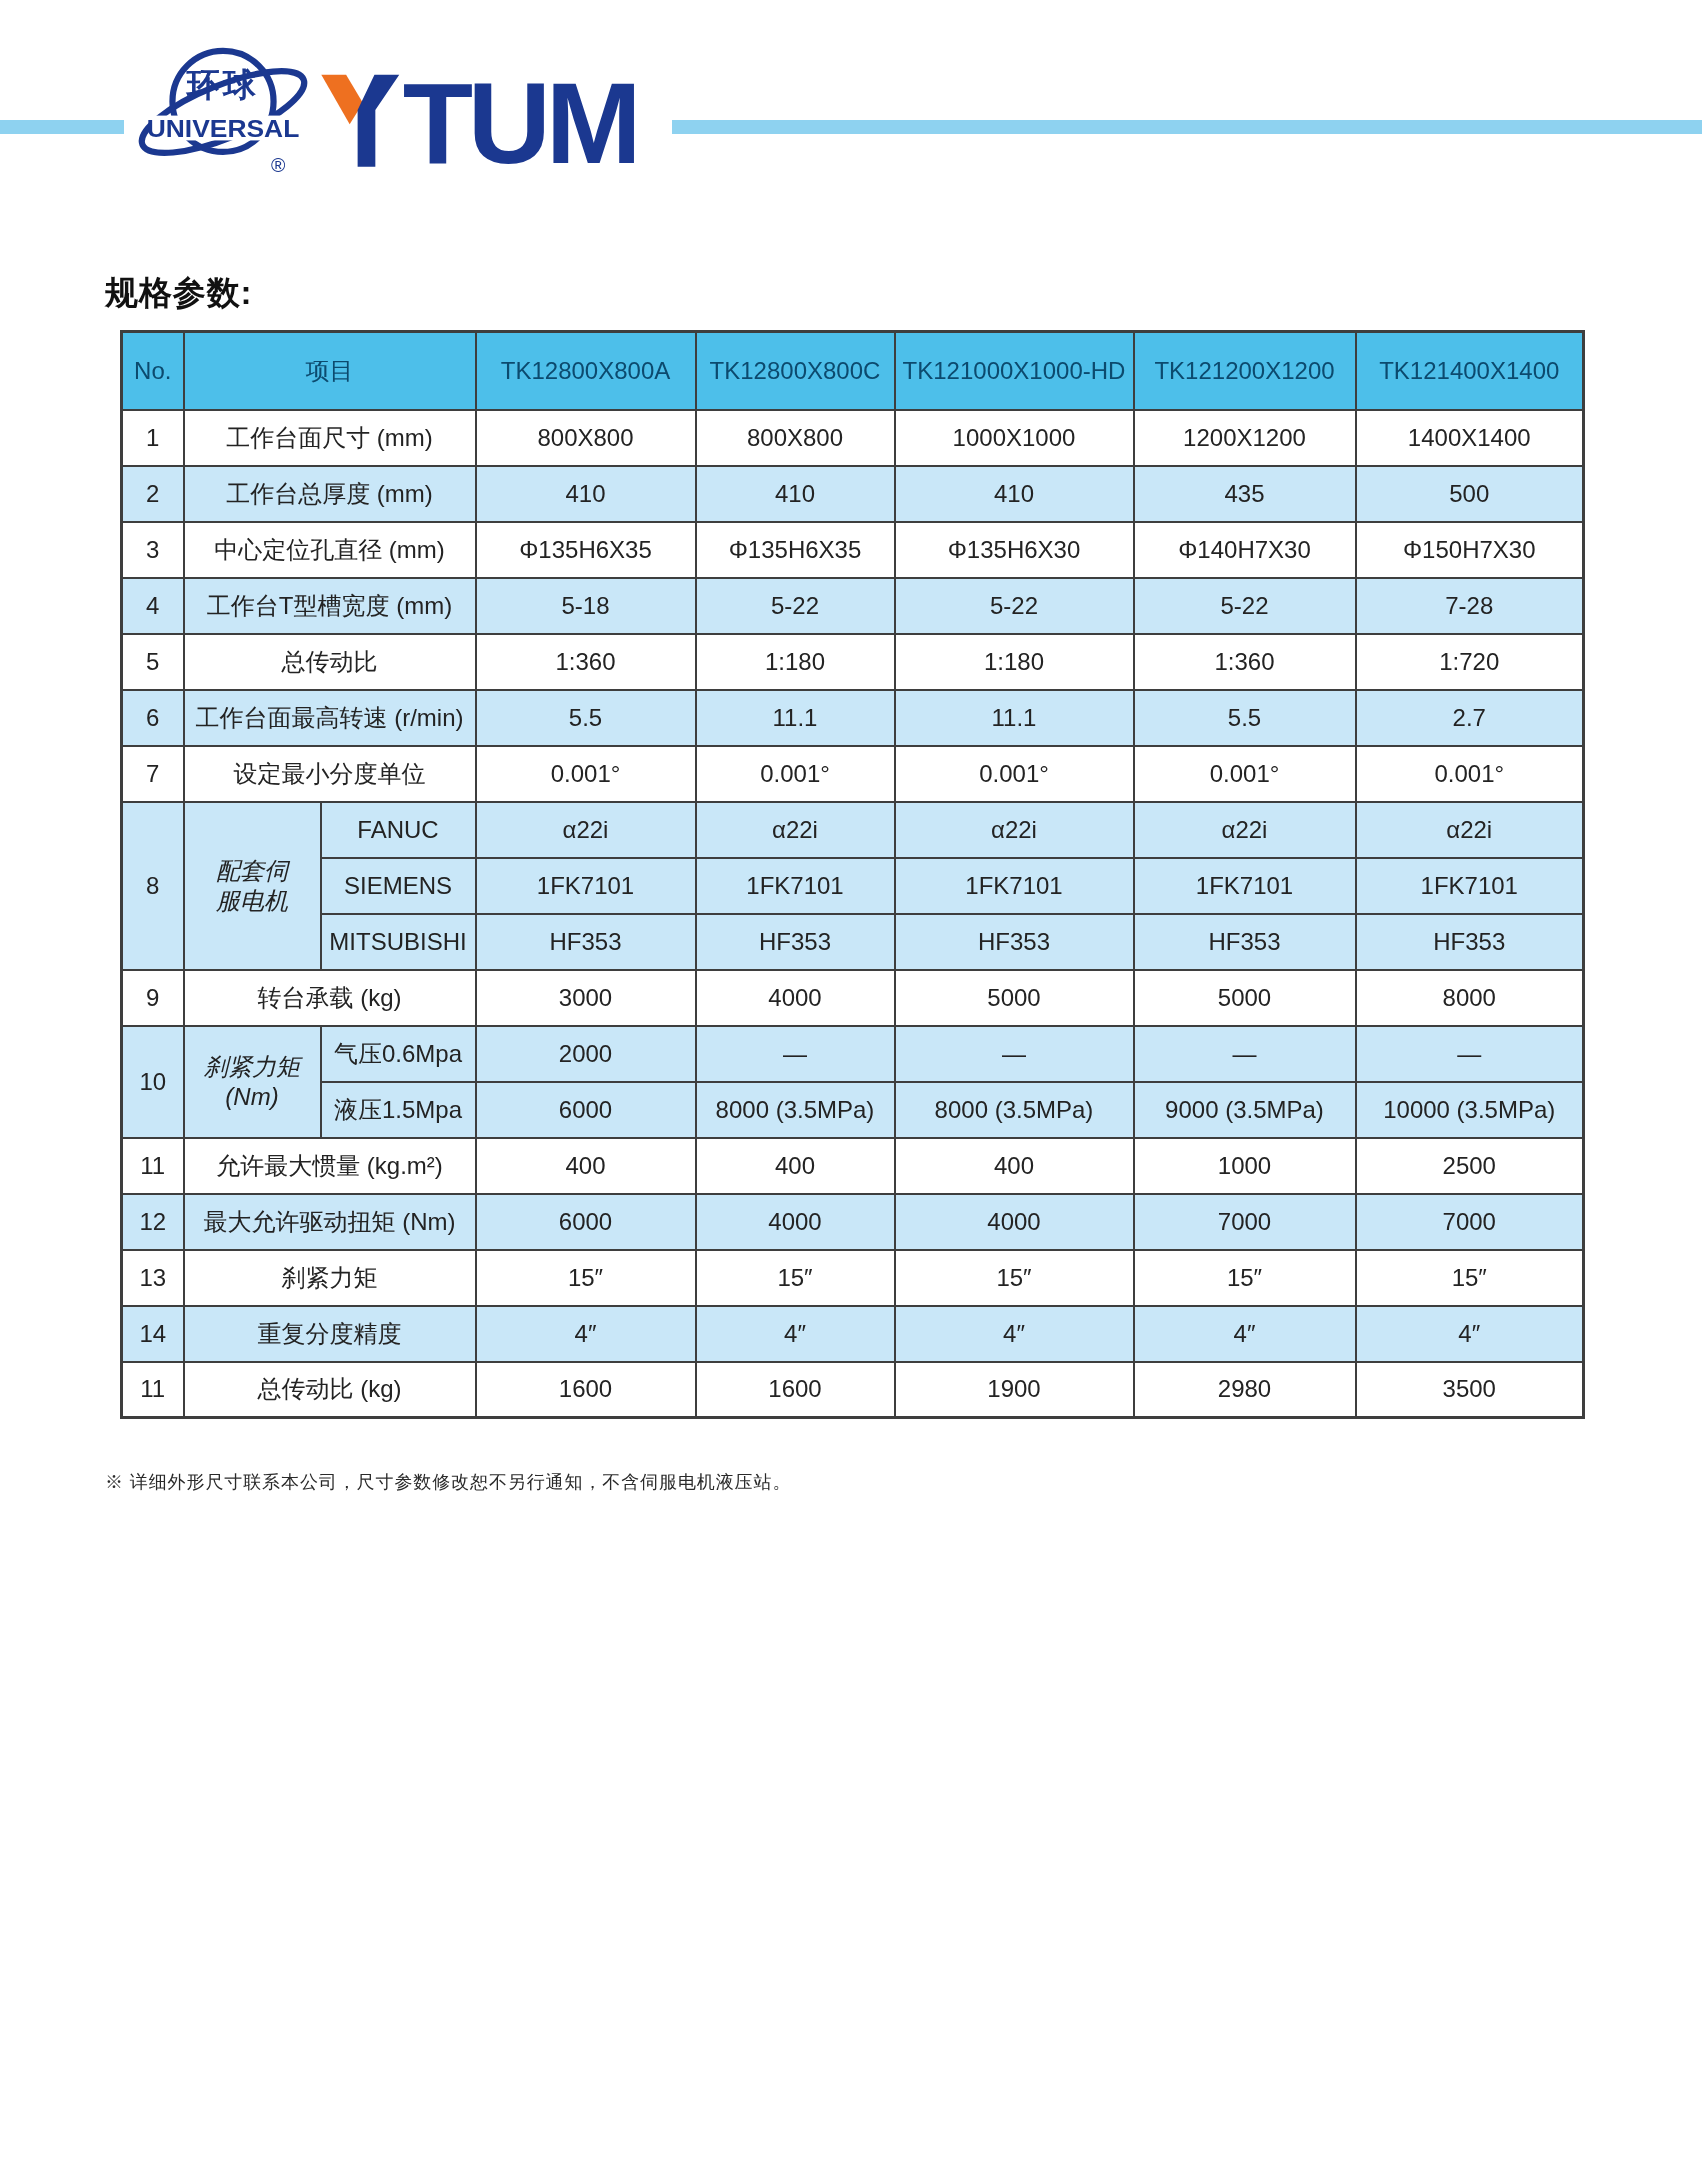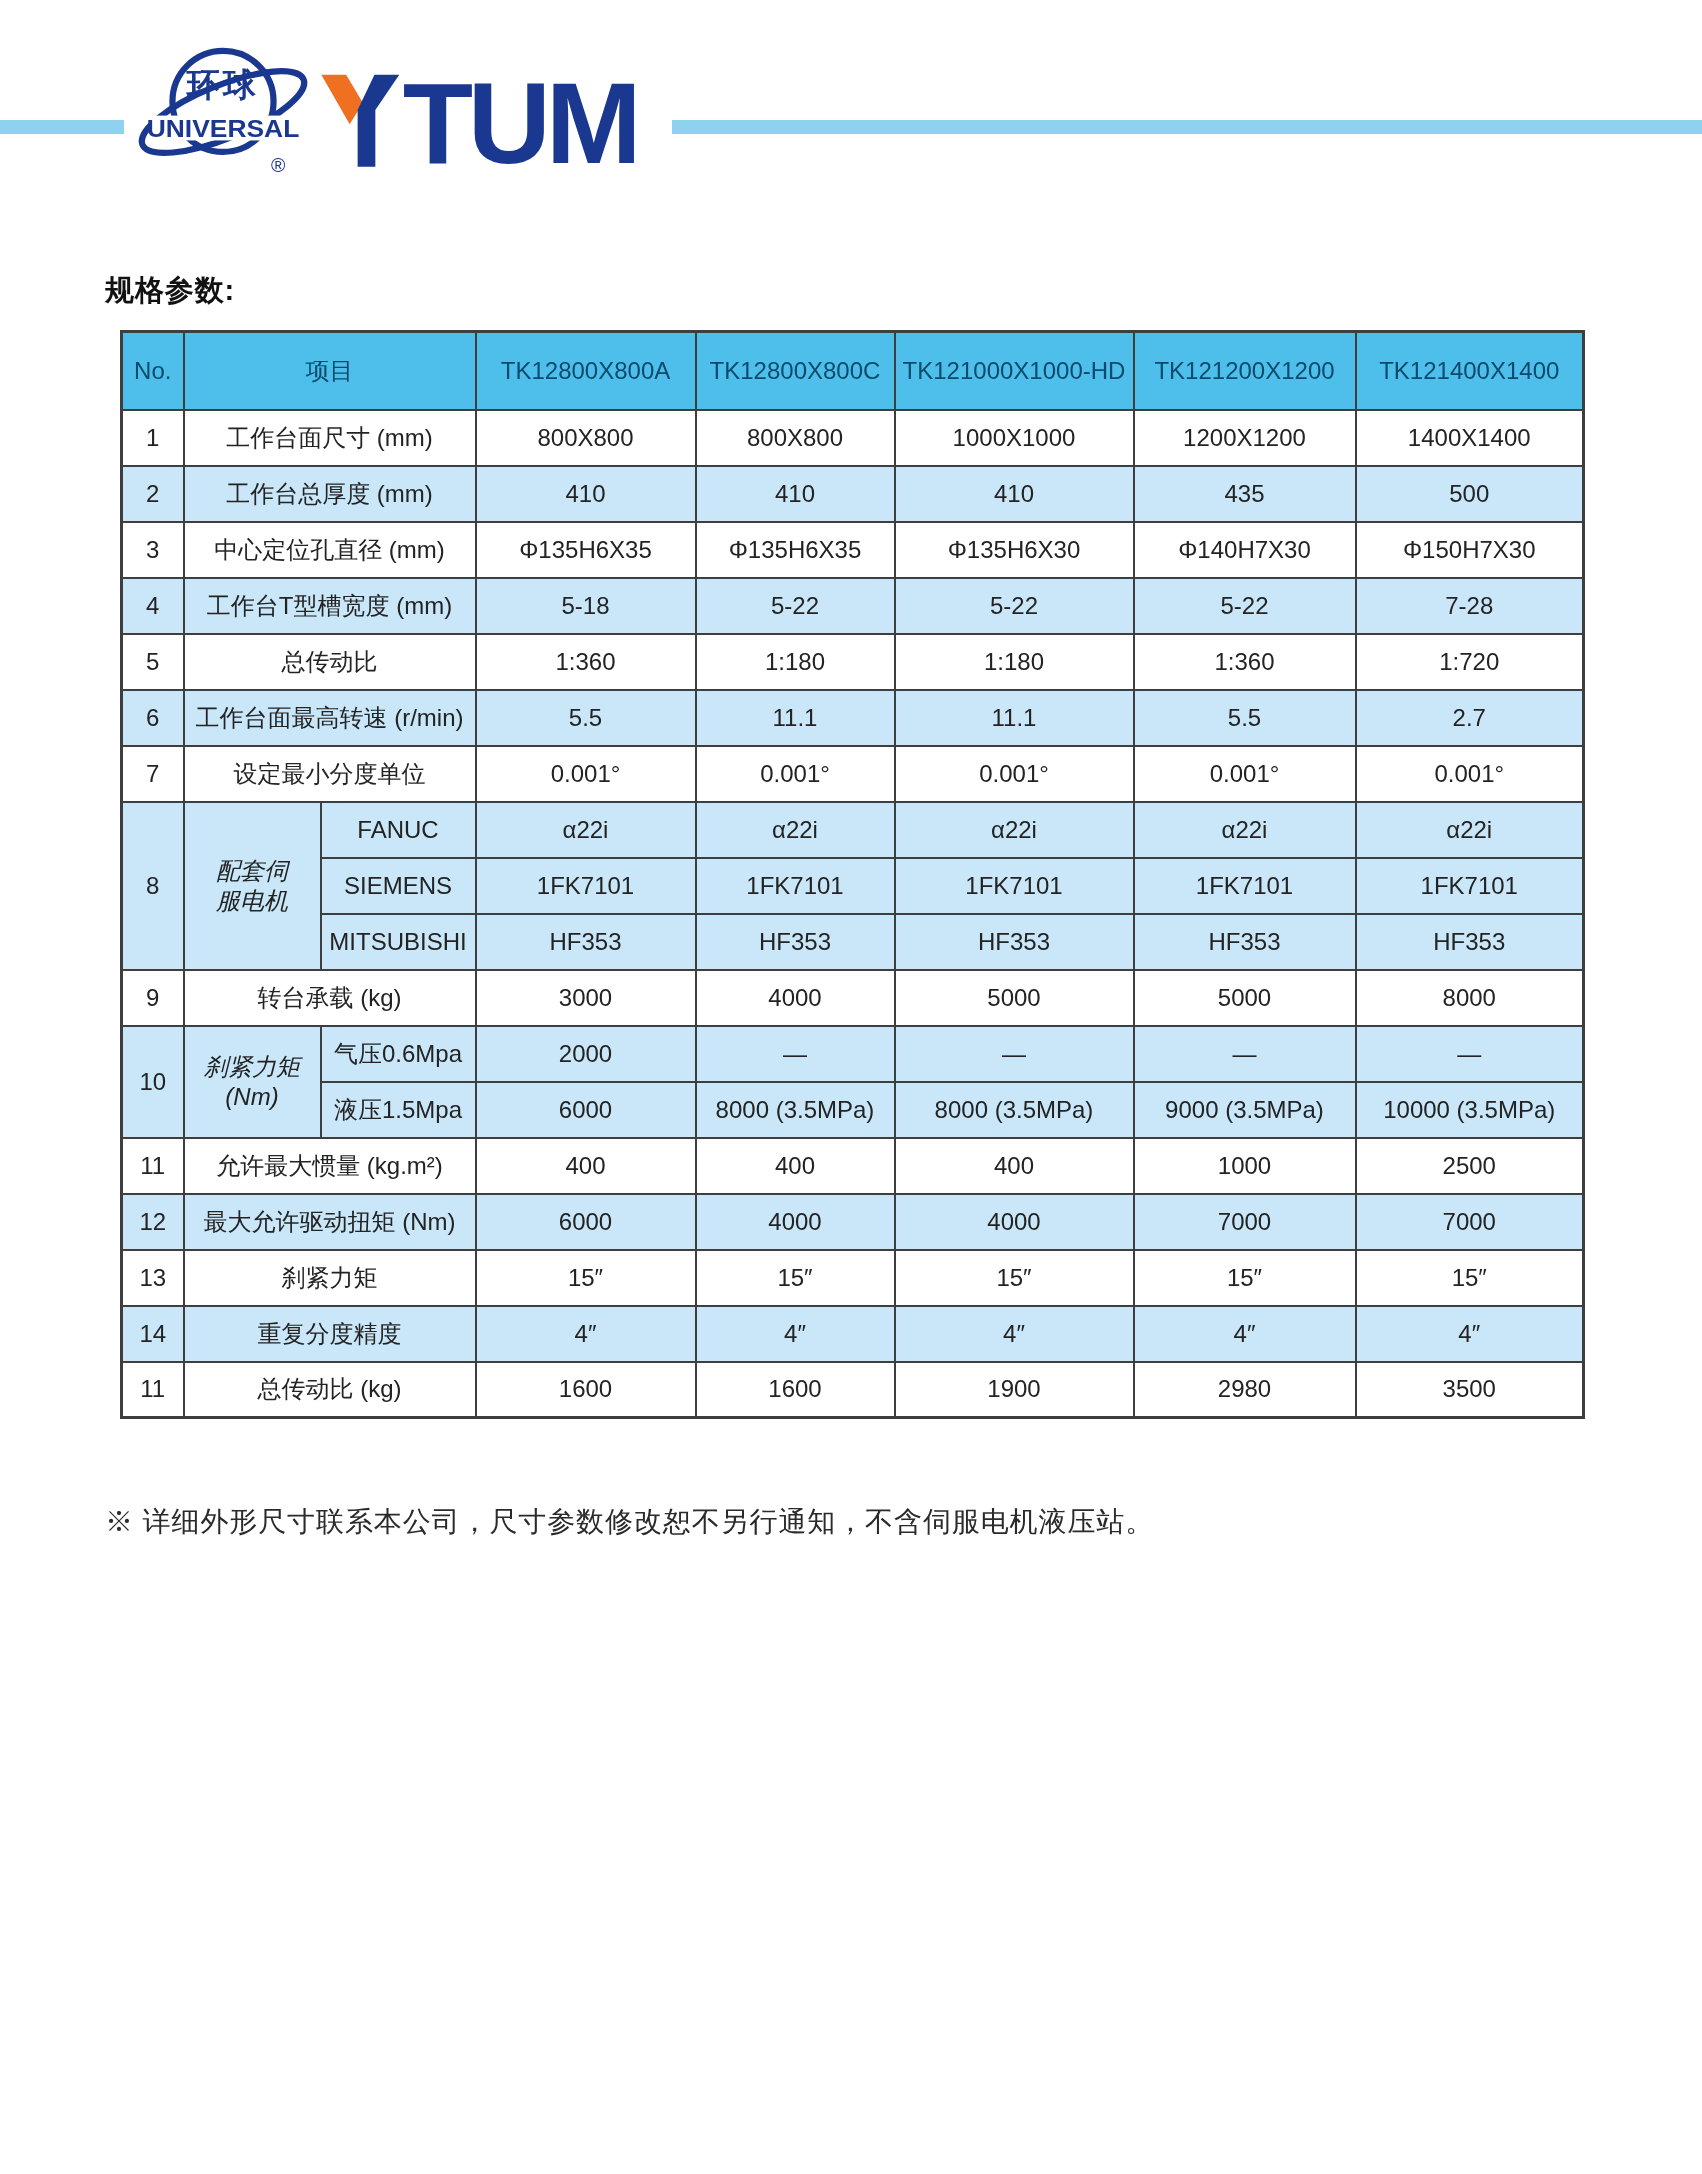--- a/index.html
+++ b/index.html
@@ -12,21 +12,21 @@
   }
   
   .decor-bar{position:absolute;height:14px;background:#8ed2f0;}
   .bar-left{left:0;top:120px;width:124px;}
   .bar-right{left:672px;top:120px;width:1030px;}
   .logo-globe{position:absolute;left:129px;top:34px;}
   .wordmark{position:absolute;left:316px;top:71px;}
   
   .section-title{
     position:absolute;left:105px;top:271px;
-    font-size:29px;font-weight:600;color:#111111;
+    font-size:33px;font-weight:600;color:#111111;
     letter-spacing:0.9px;margin:0;
   }
   
   .table-wrap{position:absolute;left:120px;top:330px;}
   table.spec{
     border-collapse:collapse;
     table-layout:fixed;
     width:1463px;
     border:3.5px solid #3e3e3e;
   }
@@ -43,22 +43,22 @@
     white-space:nowrap;
   }
   tr.row-head{height:78px;}
   tr.row-head th{background:#4dbfea;font-weight:400;color:#0c4a6e;}
   tr.body-row{height:56px;}
   tr.row-white td{background:#ffffff;}
   tr.row-blue  td{background:#c9e7f8;}
   td.c-item-split{white-space:normal;font-style:italic;}
   
   .footnote{
-    position:absolute;left:105px;top:1503px;
-    font-size:28px;color:#2a2a2a;margin:0;letter-spacing:0.9px;
+    position:absolute;left:105px;top:1470px;
+    font-size:18px;color:#2a2a2a;margin:0;letter-spacing:0.9px;
   }
 </style>
 </head>
 <body>
 
 <div class="page">
 
   <div class="decor-bar bar-left"></div>
   <div class="decor-bar bar-right"></div>
 

